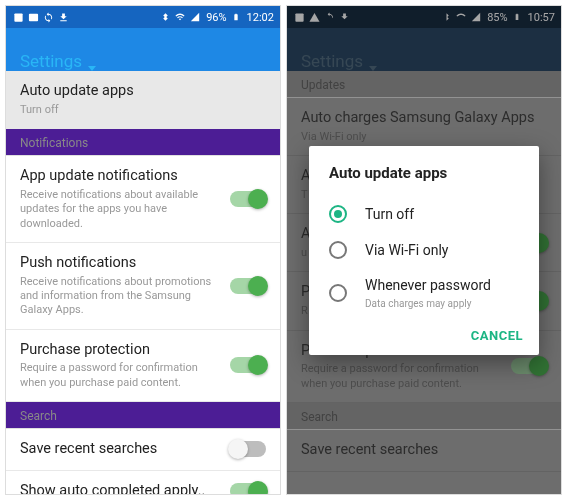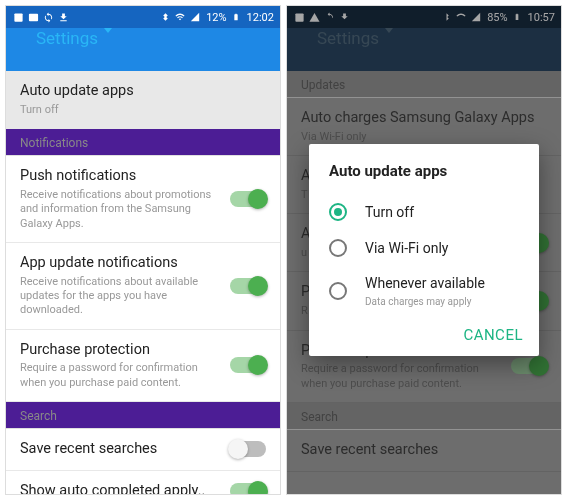--- a/index.html
+++ b/index.html
@@ -5,21 +5,21 @@
 *{box-sizing:border-box;margin:0;padding:0;font-family:Roboto,Arial,sans-serif}
 body{background:#fff;width:567px;height:500px;overflow:hidden}
 .wrap{display:flex;gap:5px;padding:5px;width:567px;height:500px}
 .phone{width:278px;height:490px;background:#fff;position:relative;overflow:hidden;border:1px solid #ddd}
 .statusbar{height:22px;background:#1565c0;color:#fff;display:flex;align-items:center;padding:0 6px;font-size:10px}
 .statusbar.dark{background:#1a2e42}
 .sb-left{display:flex;gap:3px;align-items:center}
 .sb-right{margin-left:auto;display:flex;gap:3px;align-items:center}
 .sb-ico{width:12px;height:12px;display:inline-flex;align-items:center;justify-content:center}
 .sb-txt{font-size:11px;margin-left:2px}
-.header{height:43px;background:#1e88e5;display:flex;align-items:flex-start;padding:0 30px}
+.header{height:43px;background:#1e88e5;display:flex;align-items:flex-end;padding:0 14px}
 .header.dark{background:#2c4966}
 .header-title{color:#29b6f6;font-size:17px;font-weight:400}
 .header.dark .header-title{color:#546e82}
 .chev{margin-left:6px;width:0;height:0;border-left:4px solid transparent;border-right:4px solid transparent;border-top:5px solid #29b6f6}
 .header.dark .chev{border-top-color:#546e82}
 .content{height:425px;overflow:hidden;background:#fff}
 .content.dim{background:#a8a8a8}
 .section-label{padding:7px 14px 5px;color:#888;font-size:12px;background:#4c1d95;border-bottom:1px solid #e0e0e0}
 .dim .section-label{background:#9a9a9a;color:#666}
 .item{padding:11px 14px;border-bottom:1px solid #e8e8e8;display:flex;align-items:center;background:#fff}
@@ -39,21 +39,21 @@
 .overlay{position:absolute;inset:0;background:rgba(0,0,0,0.35);display:flex;align-items:center;justify-content:center}
 .dialog{background:#fff;width:230px;border-radius:2px;box-shadow:0 8px 24px rgba(0,0,0,0.4);padding:18px 0 6px}
 .dialog-title{font-size:15px;font-weight:700;color:#222;padding:0 20px 14px}
 .radio-row{display:flex;align-items:center;padding:9px 20px;cursor:pointer}
 .radio{width:18px;height:18px;border:2px solid #777;border-radius:50%;margin-right:18px;position:relative;flex-shrink:0}
 .radio.selected{border-color:#1db584}
 .radio.selected::after{content:'';position:absolute;inset:3px;background:#1db584;border-radius:50%}
 .radio-label{font-size:14px;color:#222}
 .radio-sub{font-size:10px;color:#999;margin-top:5px}
 .dialog-actions{display:flex;justify-content:flex-end;padding:10px 16px 6px}
-.dialog-btn{color:#1db584;font-size:15px;font-weight:400;letter-spacing:0.5px;background:none;border:none;cursor:pointer}
+.dialog-btn{color:#1db584;font-size:13px;font-weight:700;letter-spacing:0.5px;background:none;border:none;cursor:pointer}
 svg{display:block}
 </style>
 </head>
 <body>
 
 <div class="wrap">
 
 <div class="phone">
   <div class="statusbar">
     <div class="sb-left">
@@ -87,21 +87,21 @@
       <span class="sb-ico">
             <svg width="12" height="10" viewBox="0 0 24 24" fill="#fff">
               <path d="M1 9l2 2c5-5 13-5 18 0l2-2C16 2 8 2 1 9zm8 8l3 3 3-3c-2-2-4-2-6 0zm-4-4l2 2c3-3 7-3 10 0l2-2c-4-4-10-4-14 0z"></path>
             </svg>
           </span>
       <span class="sb-ico">
             <svg width="10" height="10" viewBox="0 0 24 24" fill="#fff">
               <path d="M2 22h20V2L2 22z"></path>
             </svg>
           </span>
-      <span class="sb-txt">12%</span>
+      <span class="sb-txt">96%</span>
       <span class="sb-ico">
             <svg width="8" height="12" viewBox="0 0 24 24" fill="#fff">
               <path d="M16 4h-2V2h-4v2H8a1 1 0 00-1 1v16a1 1 0 001 1h8a1 1 0 001-1V5a1 1 0 00-1-1z"></path>
             </svg>
           </span>
       <span class="sb-txt">12:02</span>
     </div>
   </div>
   <div class="header">
     <span class="header-title">Settings</span>
@@ -110,29 +110,29 @@
   <div class="content">
     <div class="item highlight">
       <div class="item-text">
         <div class="item-title">Auto update apps</div>
         <div class="item-sub">Turn off</div>
       </div>
     </div>
     <div class="section-label">Notifications</div>
     <div class="item">
       <div class="item-text">
+        <div class="item-title">App update notifications</div>
+        <div class="item-sub">Receive notifications about available updates for the apps you have downloaded.</div>
+      </div>
+      <div class="toggle on"></div>
+    </div>
+    <div class="item">
+      <div class="item-text">
         <div class="item-title">Push notifications</div>
         <div class="item-sub">Receive notifications about promotions and information from the Samsung Galaxy Apps.</div>
-      </div>
-      <div class="toggle on"></div>
-    </div>
-    <div class="item">
-      <div class="item-text">
-        <div class="item-title">App update notifications</div>
-        <div class="item-sub">Receive notifications about available updates for the apps you have downloaded.</div>
       </div>
       <div class="toggle on"></div>
     </div>
     <div class="item">
       <div class="item-text">
         <div class="item-title">Purchase protection</div>
         <div class="item-sub">Require a password for confirmation when you purchase paid content.</div>
       </div>
       <div class="toggle on"></div>
     </div>
@@ -259,21 +259,21 @@
       </div>
       <div class="radio-row">
         <div class="radio"></div>
         <div>
           <div class="radio-label">Via Wi-Fi only</div>
         </div>
       </div>
       <div class="radio-row">
         <div class="radio"></div>
         <div>
-          <div class="radio-label">Whenever available</div>
+          <div class="radio-label">Whenever password</div>
           <div class="radio-sub">Data charges may apply</div>
         </div>
       </div>
       <div class="dialog-actions">
         <button class="dialog-btn">CANCEL</button>
       </div>
     </div>
   </div>
 </div>
 </div>

